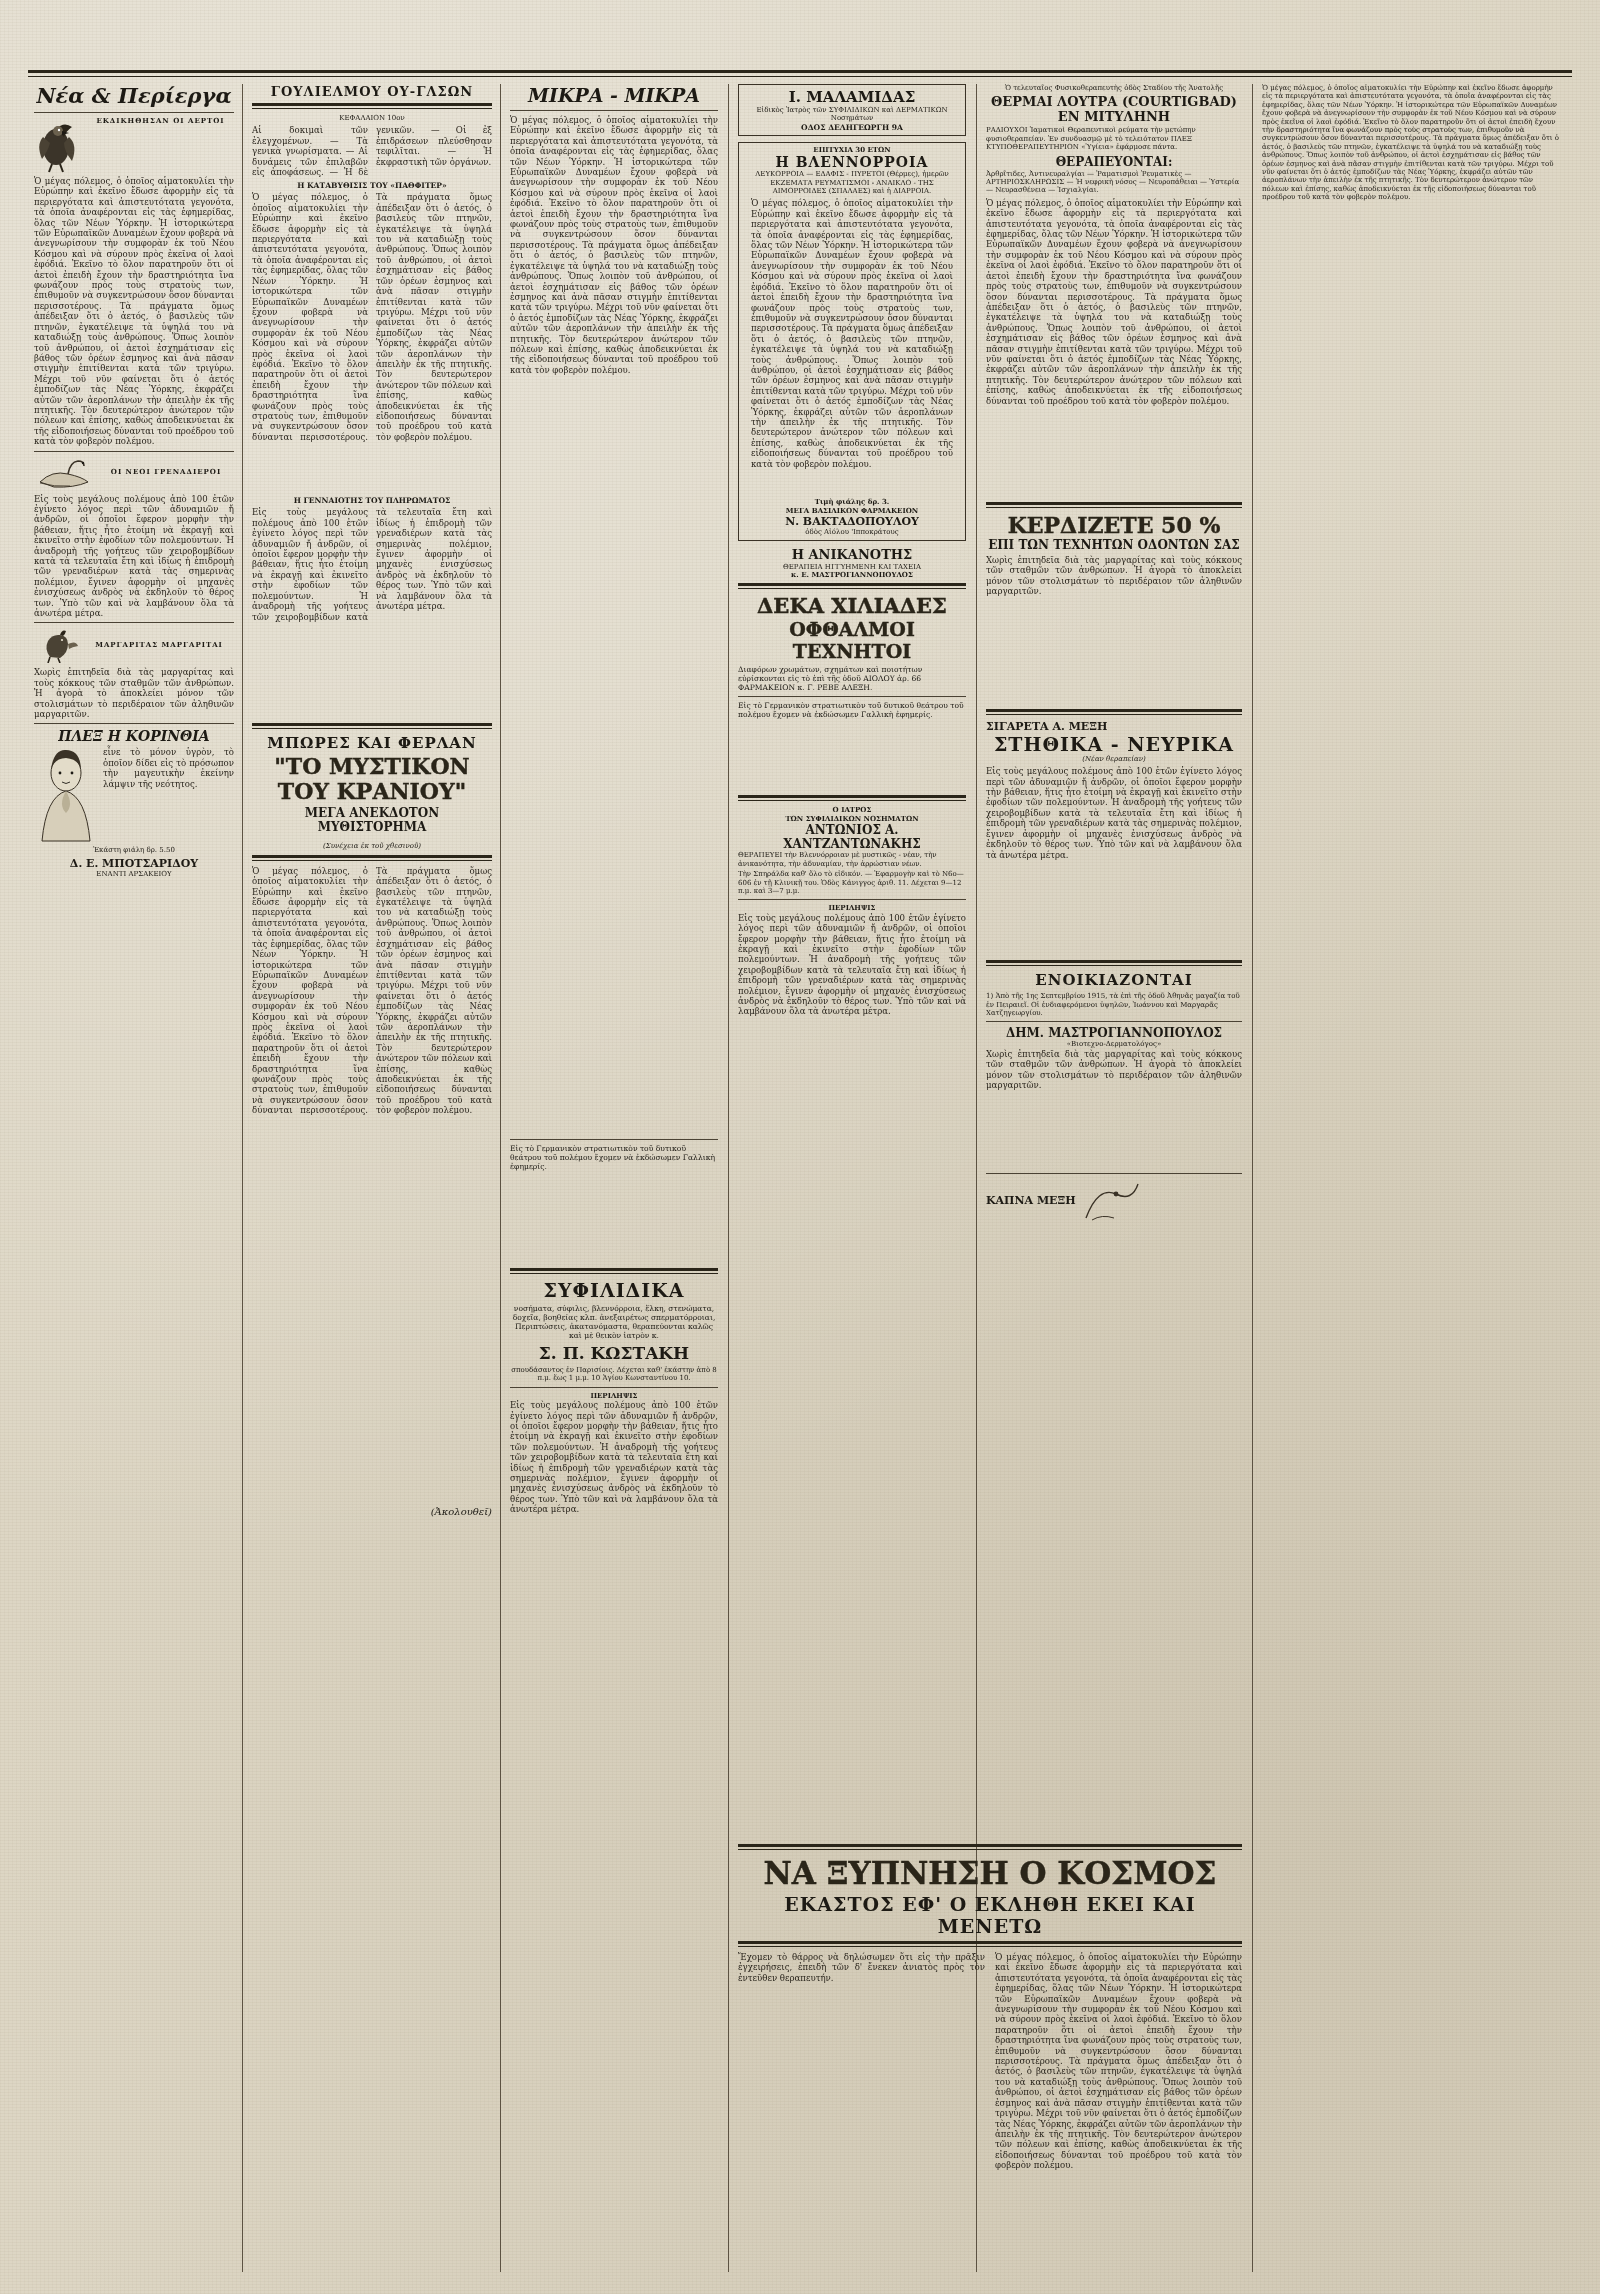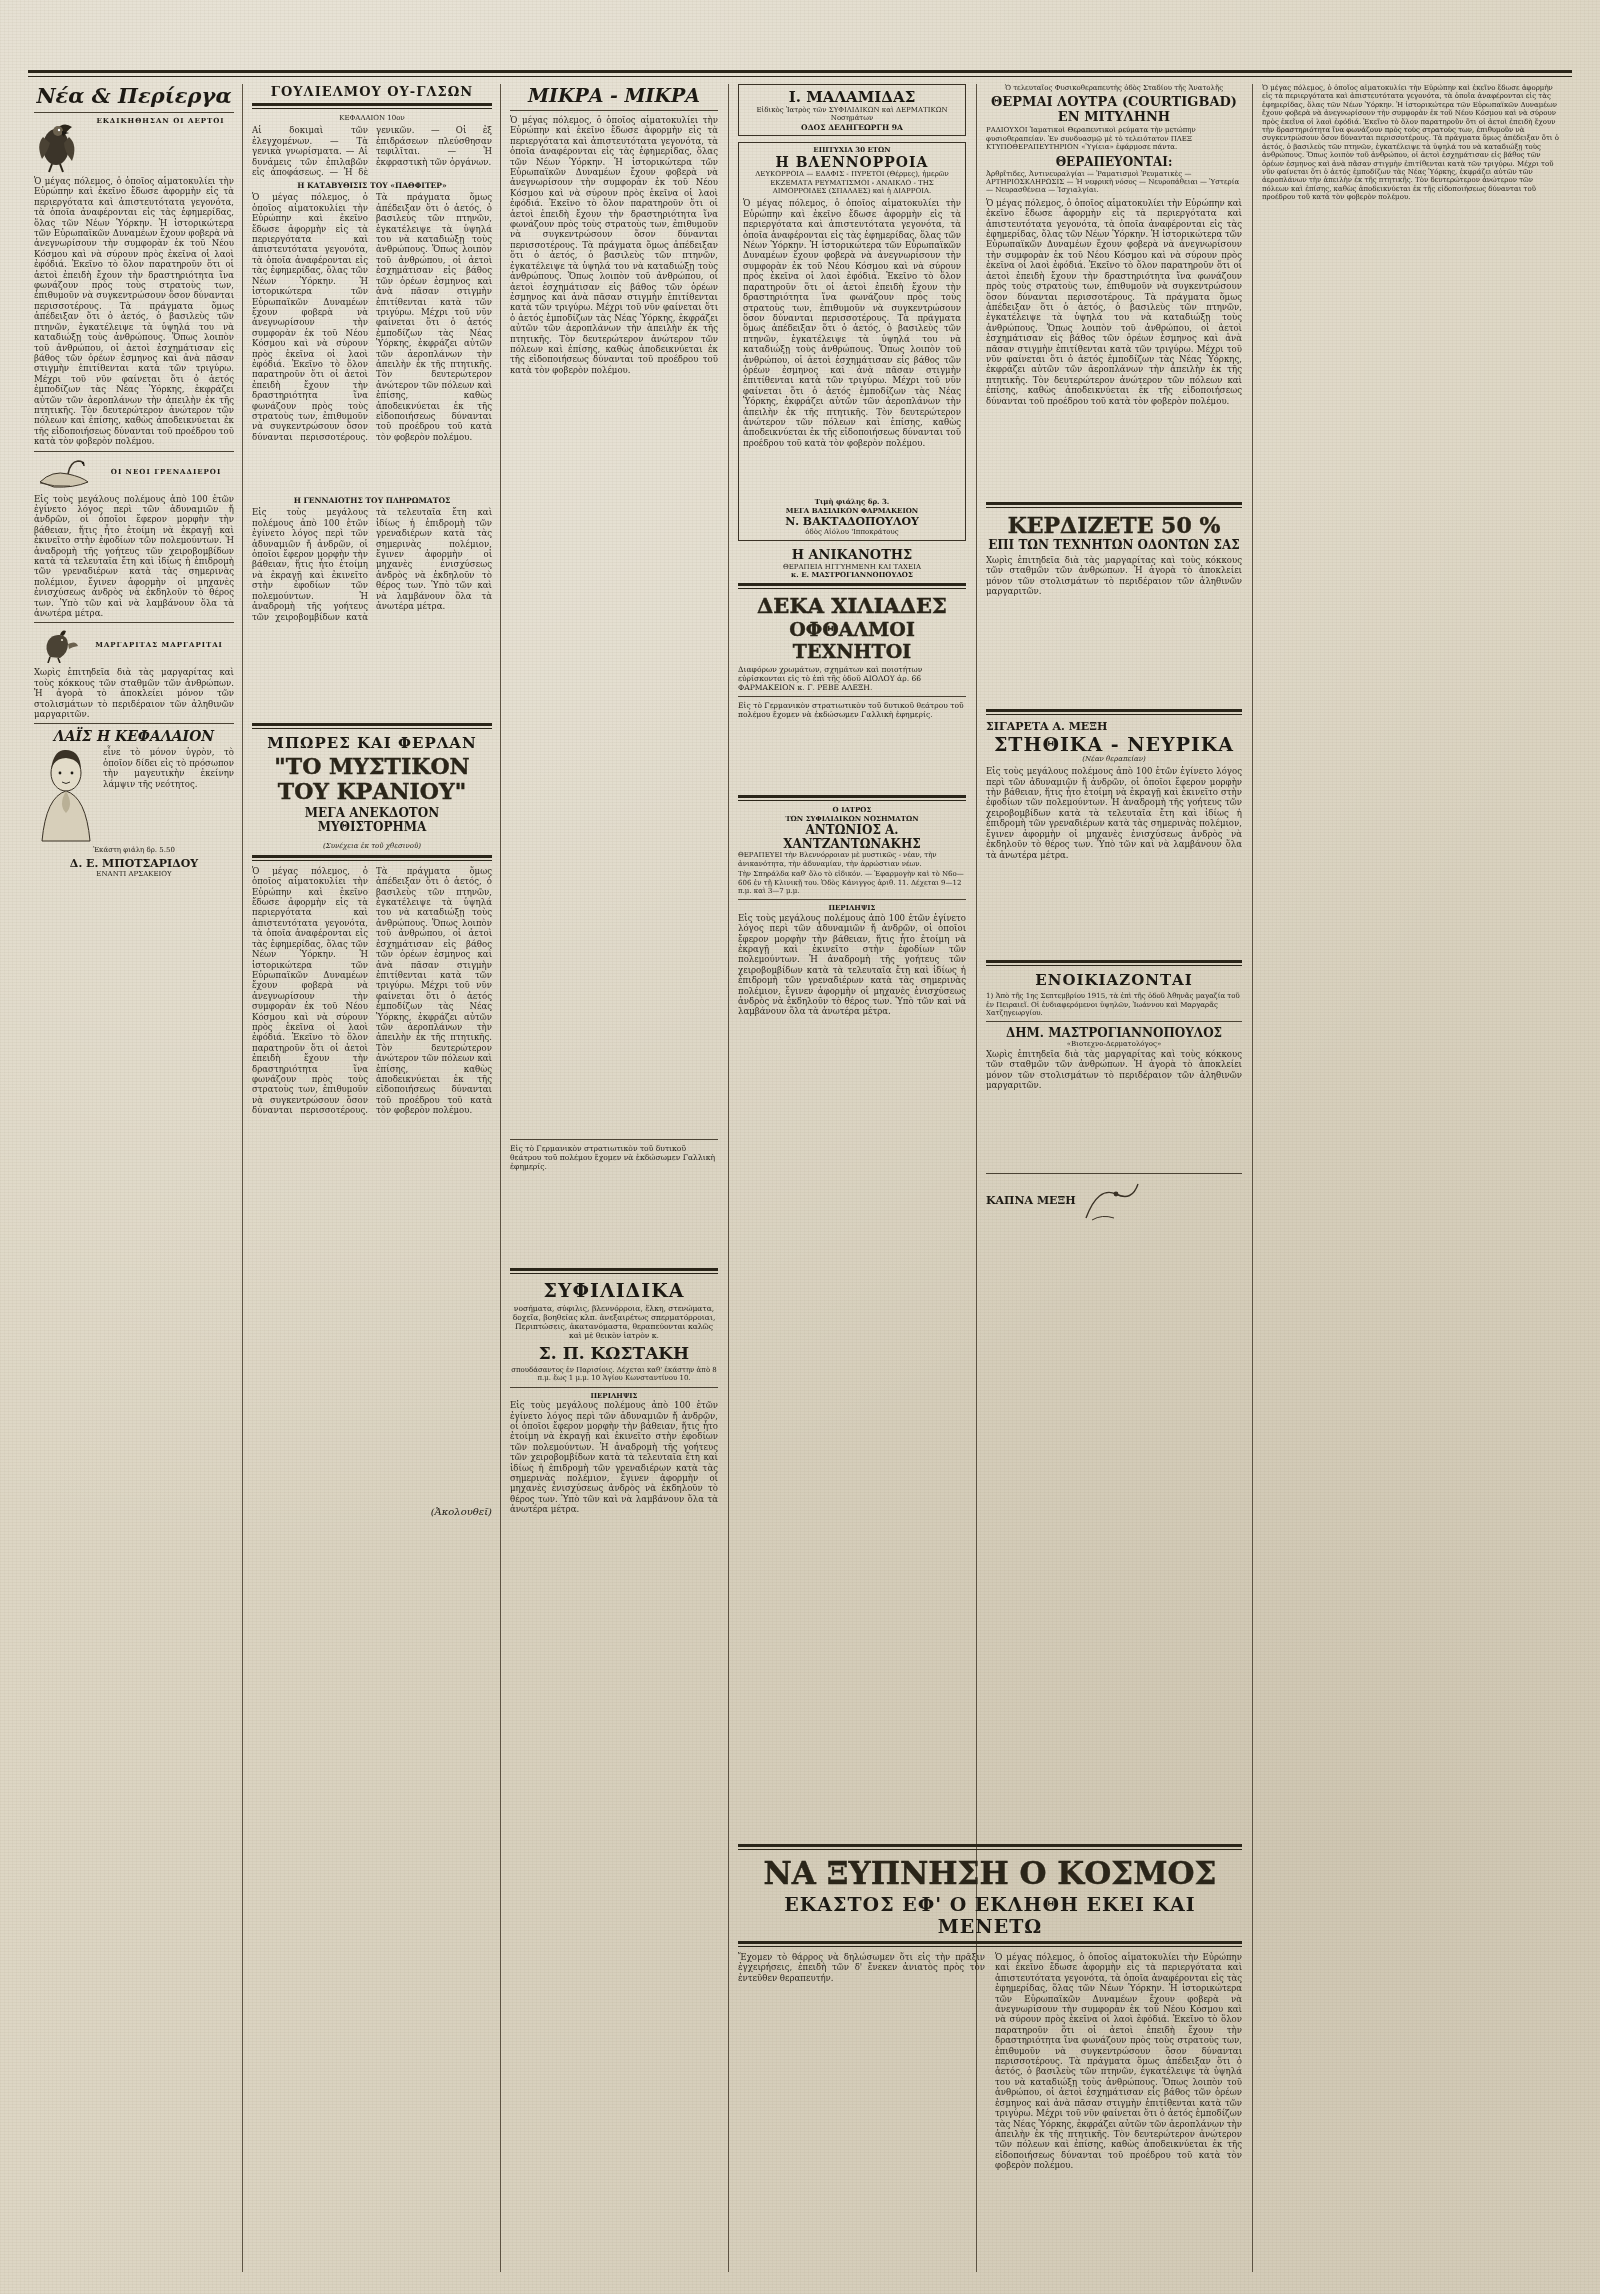--- a/index.html
+++ b/index.html
@@ -45,21 +45,21 @@
   }
   .hdr-script{
     font-family:"DejaVu Serif", serif;font-style:italic;font-weight:bold;
     text-align:center;
   }
   .boxhdr{
     text-align:center;font-weight:bold;letter-spacing:1px;
   }
   .dbl-rule{border-top:3px solid #2a2519;border-bottom:1px solid #2a2519;height:2px;margin:4px 0 5px;}
   .thin-rule{border-top:1px solid #4a4234;margin:4px 0;height:0;}
-  .blk{border:1px solid #3a3226;padding:3px 4px;margin-bottom:6px;}
+  .blk{border:1px solid #3a3226;padding:3px 12px;margin-bottom:6px;}
   .ctr{text-align:center;}
   .small{font-size:7.6px;line-height:9px;}
   .tiny{font-size:7px;line-height:8.4px;}
   .ital{font-style:italic;}
   .two{column-count:2;column-gap:8px;column-rule:0;}
   .sig{text-align:right;font-style:italic;font-size:10px;}
   .outline-title{
     text-align:center;font-weight:bold;
     color:#2a2519;
     -webkit-text-stroke:0.4px #2a2519;
@@ -126,21 +126,21 @@
         <path d="M34 17 q8 -4 10 2 q-6 1 -9 3z" fill="#6b614e"></path>
         <path d="M16 30 l-2 6 M24 31 l2 5" stroke="#2a2419" stroke-width="1.6"></path>
         <circle cx="28" cy="13" r="1.1" fill="#e8e2d2"></circle>
       </svg>
       <div class="boxhdr tiny" style="flex:1">ΜΑΡΓΑΡΙΤΑΣ ΜΑΡΓΑΡΙΤΑΙ</div>
     </div>
     <div class="colbody">Χωρὶς ἐπιτηδεῖα διὰ τὰς μαργαρίτας καὶ τοὺς κόκκους τῶν σταθμῶν τῶν ἀνθρώπων.
 Ἡ ἀγορὰ τὸ ἀποκλείει μόνον τῶν στολισμάτων τὸ περιδέραιον τῶν ἀληθινῶν μαργαριτῶν.</div>
 
     <div class="thin-rule"></div>
-    <div class="hdr-script" style="font-size:14px;line-height:17px;margin:4px 0 2px;">ΛΑΪΣ Η ΚΕΦΑΛΑΙΟΝ</div>
+    <div class="hdr-script" style="font-size:14px;line-height:17px;margin:4px 0 2px;">ΠΛΕΞ Η ΚΟΡΙΝΘΙΑ</div>
     <div style="display:flex;gap:5px;align-items:flex-start;">
       <svg width="64" height="96" viewBox="0 0 64 96">
         <ellipse cx="32" cy="26" rx="15" ry="18" fill="#e3dcc9" stroke="#3a3226"></ellipse>
         <path d="M17 22 Q20 2 32 3 Q46 3 47 22 Q44 12 32 11 Q21 11 17 22Z" fill="#3a3226"></path>
         <circle cx="26" cy="26" r="1.4" fill="#1d1a14"></circle>
         <circle cx="38" cy="26" r="1.4" fill="#1d1a14"></circle>
         <path d="M28 35 q4 3 8 0" fill="none" stroke="#1d1a14" stroke-width="0.9"></path>
         <path d="M32 44 Q12 50 8 94 L56 94 Q52 50 32 44Z" fill="#d7cfba" stroke="#3a3226"></path>
         <path d="M32 44 q-8 14 0 22 q8 -8 0 -22" fill="#b9b096"></path>
       </svg>

